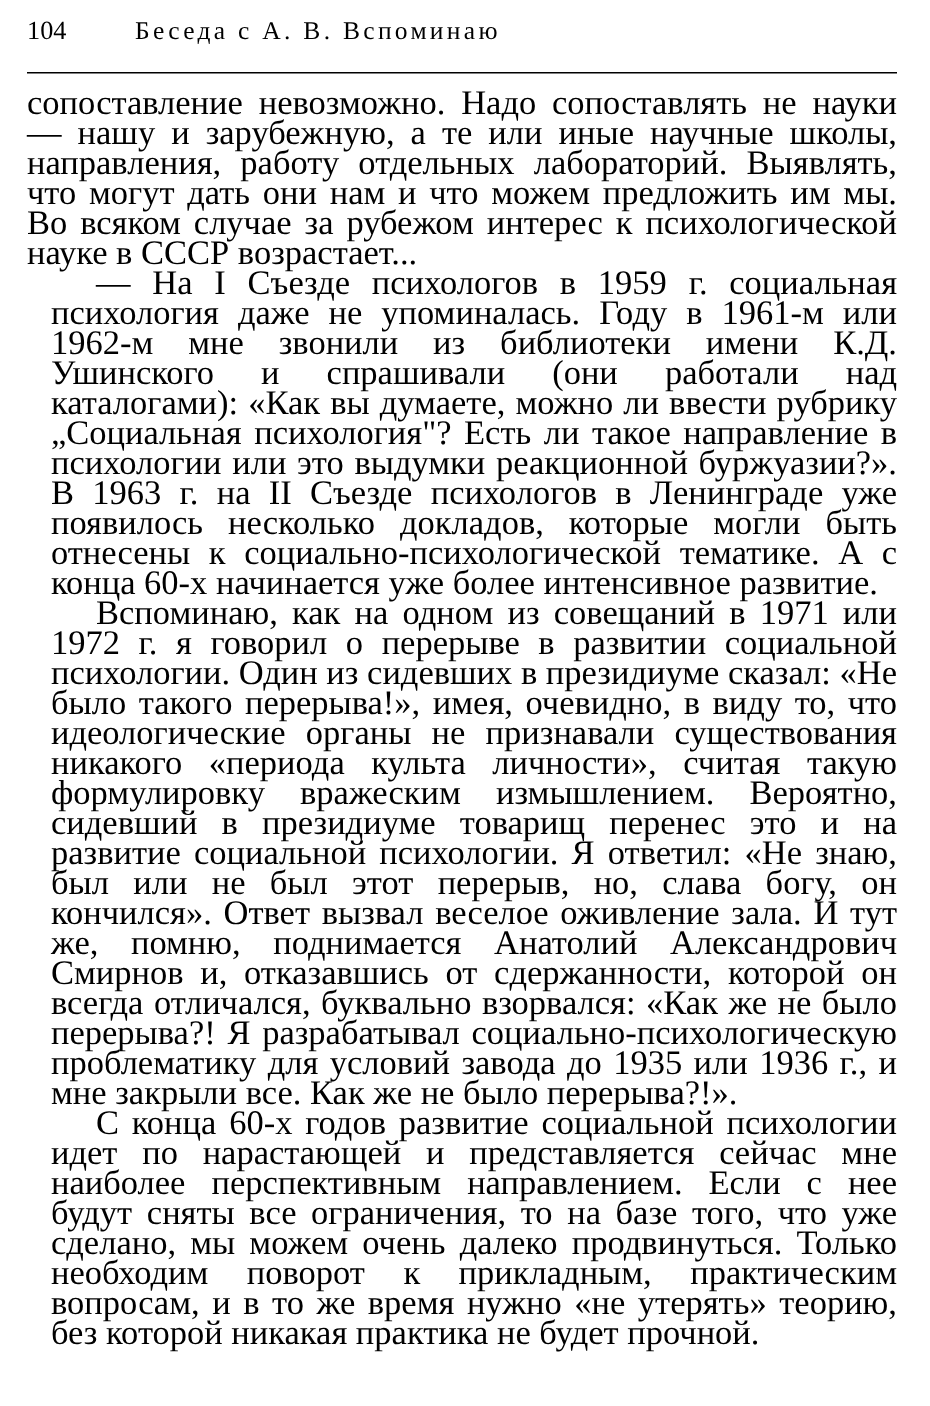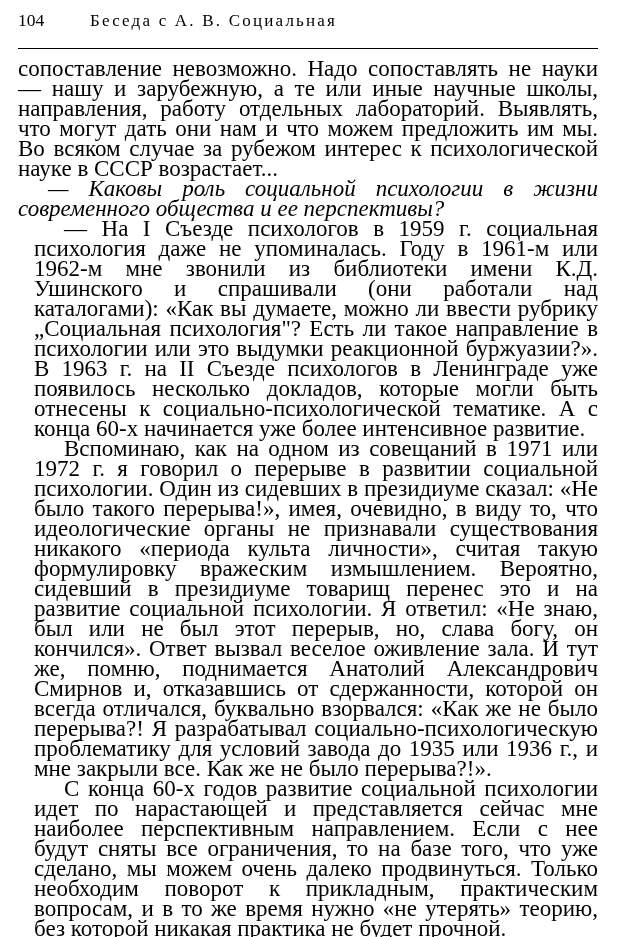--- a/index.html
+++ b/index.html
@@ -62,26 +62,25 @@
     text-indent: 30px;
   }
 </style>
 </head>
 <body>
 
 <div class="page">
 
   <div class="header">
     <span class="page-number">104</span>
-    <span class="running-title">Беседа с А. В. Социальная</span>
+    <span class="running-title">Беседа с А. В. Вспоминаю</span>
   </div>
 
   <hr class="rule">
 
   <div class="body-text">
     <p class="plain">сопоставление невозможно. Надо сопоставлять не науки — нашу и зарубежную, а те или иные научные школы, направления, работу отдельных лабораторий. Выявлять, что могут дать они нам и что можем предложить им мы. Во всяком случае за рубежом интерес к психологической науке в СССР возрастает...</p>
-    <p class="question">— Каковы роль социальной психологии в жизни современного общества и ее перспективы?</p>
     <p class="indent">— На I Съезде психологов в 1959 г. социальная психология даже не упоминалась. Году в 1961-м или 1962-м мне звонили из библиотеки имени К.Д. Ушинского и спрашивали (они работали над каталогами): «Как вы думаете, можно ли ввести рубрику „Социальная психология"? Есть ли такое направление в психологии или это выдумки реакционной буржуазии?». В 1963 г. на II Съезде психологов в Ленинграде уже появилось несколько докладов, которые могли быть отнесены к социально-психологической тематике. А с конца 60-х начинается уже более интенсивное развитие.</p>
     <p class="indent">Вспоминаю, как на одном из совещаний в 1971 или 1972 г. я говорил о перерыве в развитии социальной психологии. Один из сидевших в президиуме сказал: «Не было такого перерыва!», имея, очевидно, в виду то, что идеологические органы не признавали существования никакого «периода культа личности», считая такую формулировку вражеским измышлением. Вероятно, сидевший в президиуме товарищ перенес это и на развитие социальной психологии. Я ответил: «Не знаю, был или не был этот перерыв, но, слава богу, он кончился». Ответ вызвал веселое оживление зала. И тут же, помню, поднимается Анатолий Александрович Смирнов и, отказавшись от сдержанности, которой он всегда отличался, буквально взорвался: «Как же не было перерыва?! Я разрабатывал социально-психологическую проблематику для условий завода до 1935 или 1936 г., и мне закрыли все. Как же не было перерыва?!».</p>
     <p class="indent">С конца 60-х годов развитие социальной психологии идет по нарастающей и представляется сейчас мне наиболее перспективным направлением. Если с нее будут сняты все ограничения, то на базе того, что уже сделано, мы можем очень далеко продвинуться. Только необходим поворот к прикладным, практическим вопросам, и в то же время нужно «не утерять» теорию, без которой никакая практика не будет прочной.</p>
   </div>
 
 </div>
 
 </body></html>

